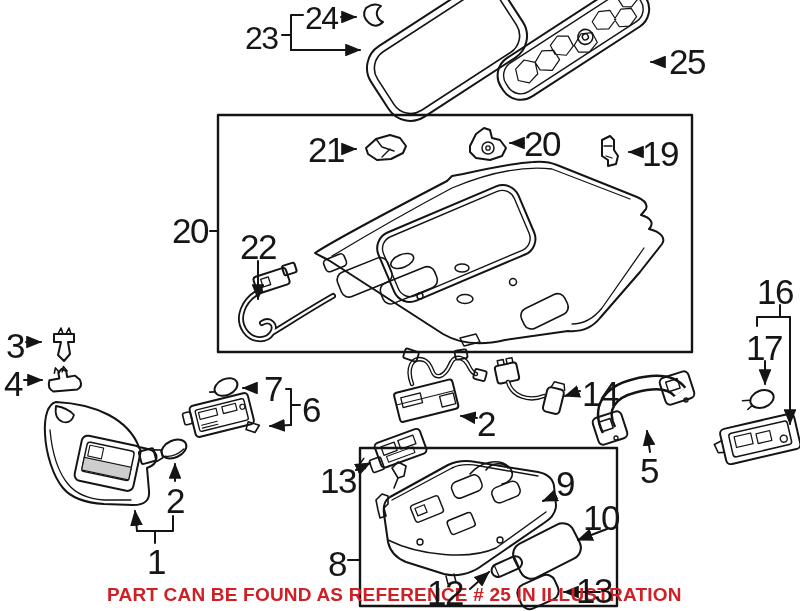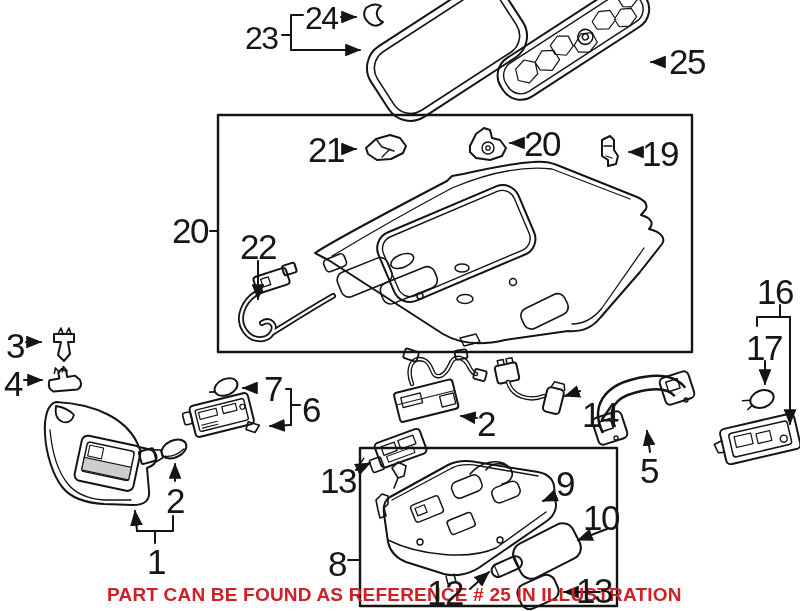--- a/index.html
+++ b/index.html
@@ -308,21 +308,21 @@
   <div class="callout" style="left:4px;top:366px">4</div>
   <div class="callout" style="left:640px;top:453px">5</div>
   <div class="callout" style="left:302px;top:392px">6</div>
   <div class="callout" style="left:264px;top:371px">7</div>
   <div class="callout" style="left:328px;top:546px">8</div>
   <div class="callout" style="left:556px;top:466px">9</div>
   <div class="callout" style="left:583px;top:500px">10</div>
   <div class="callout" style="left:576px;top:573px">13</div>
   <div class="callout" style="left:427px;top:575px">12</div>
   <div class="callout" style="left:320px;top:463px">13</div>
-  <div class="callout" style="left:582px;top:397px">14</div>
+  <div class="callout" style="left:582px;top:376px">14</div>
   <div class="callout" style="left:477px;top:406px">2</div>
   <div class="callout" style="left:757px;top:274px">16</div>
   <div class="callout" style="left:746px;top:330px">17</div>
   <div class="callout" style="left:172px;top:213px">20</div>
   <div class="callout" style="left:642px;top:136px">19</div>
   <div class="callout" style="left:524px;top:126px">20</div>
   <div class="callout" style="left:308px;top:132px">21</div>
   <div class="callout" style="left:240px;top:229px">22</div>
   <div class="callout sm" style="left:245px;top:22px">23</div>
   <div class="callout sm" style="left:305px;top:2px">24</div>

